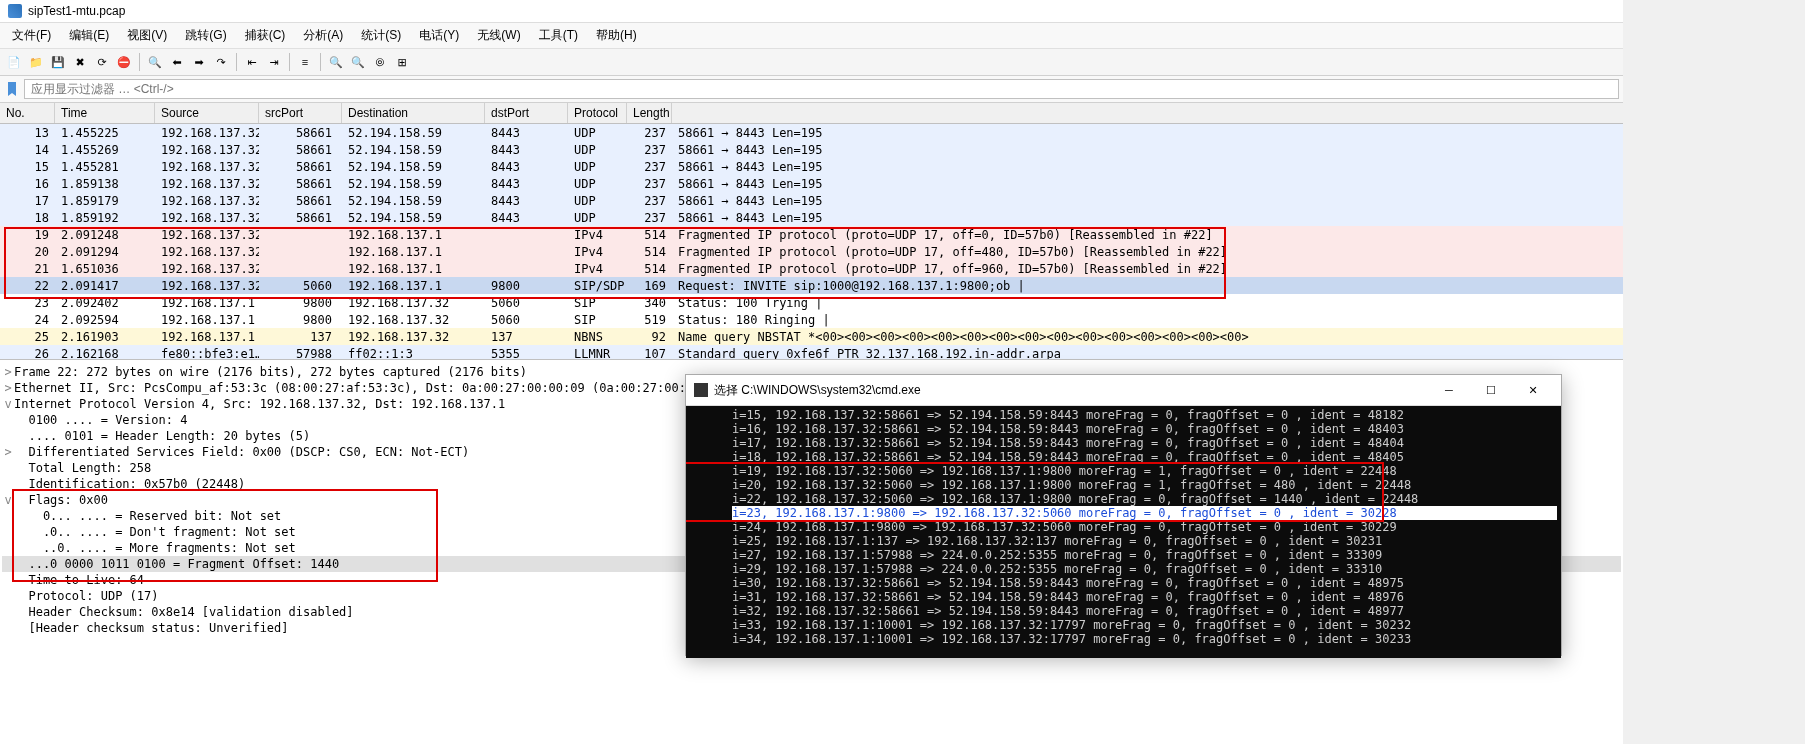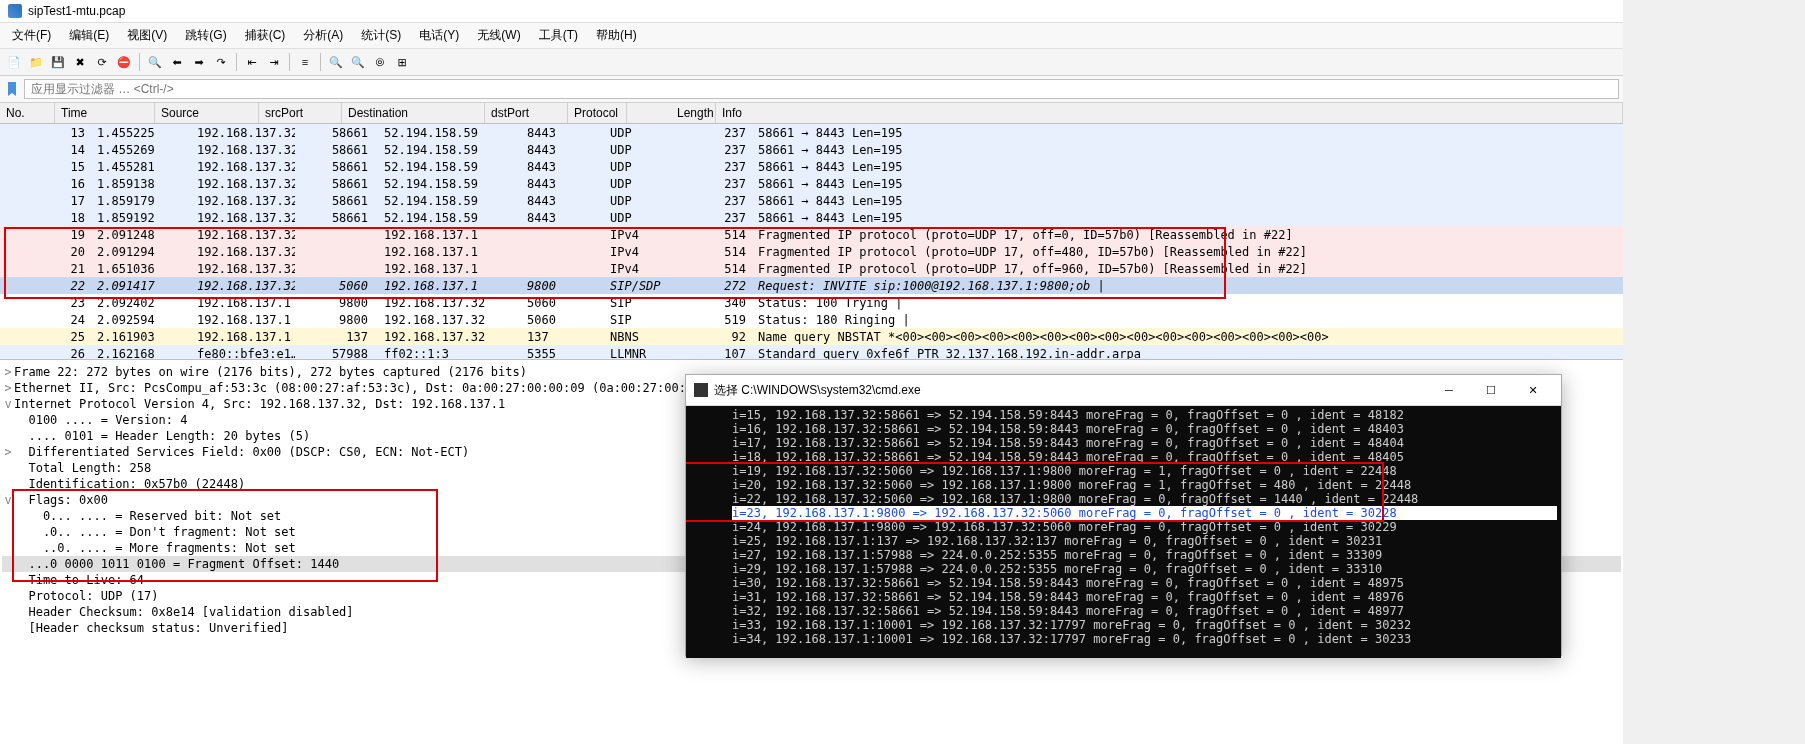--- a/index.html
+++ b/index.html
@@ -11,34 +11,34 @@
 .menubar-item { padding: 2px 8px; cursor: pointer; }
 .toolbar { display: flex; align-items: center; gap: 2px; padding: 3px 4px; background: #f5f5f5; border-bottom: 1px solid #d0d0d0; }
 .tb-btn { width: 20px; height: 20px; display: inline-flex; align-items: center; justify-content: center; cursor: pointer; border-radius: 2px; }
 .tb-sep { width: 1px; height: 18px; background: #c0c0c0; margin: 0 3px; }
 .filterbar { display: flex; align-items: center; padding: 3px 4px; background: #f8f8f8; border-bottom: 1px solid #d0d0d0; }
 .filter-bookmark { width:16px; height:16px; margin-right:4px; display:inline-flex; align-items:center; justify-content:center; color:#4a90d9;}
 .filter-input { flex: 1; border: 1px solid #c0c0c0; padding: 2px 6px; font-size: 12px; font-family: inherit; color: #15803d; background:#fff;}
 .packet-pane { height: 256px; overflow: auto; position: relative; background:#fff;}
 .pkt-header { display: flex; background: #f0f0f0; border-bottom: 1px solid #c0c0c0; position: sticky; top: 0; font-size:12px;}
 .pkt-header > div { padding: 3px 6px; border-right: 1px solid #d0d0d0; text-align:left; font-weight:normal;}
-.pkt-row { display: flex; font-family: Consolas, monospace; font-size: 12px; height: 17px; align-items:center;padding-left:36px;}
+.pkt-row { display: flex; font-family: Consolas, monospace; font-size: 12px; height: 17px; align-items:center;}
 .pkt-row > div { padding: 0 6px; white-space: nowrap; overflow: hidden; }
 .c-no { width: 55px; text-align: right; }
 .c-time { width: 100px; }
 .c-src { width: 104px; }
 .c-srcport { width: 83px; text-align: right; padding-right:10px !important;}
 .c-dst { width: 143px; }
 .c-dstport { width: 83px; }
 .c-proto { width: 59px; }
-.c-len { width: 45px; text-align: right; margin-left: 44px; }
+.c-len { width: 45px; text-align: right; }
 .c-info { flex: 1; }
 .row-blue { background: #e8f0fe; }
 .row-pink { background: #fce8e8; }
-.row-sel { background: #c8d8f0; font-style: italic; }
+.row-sel { background: #c8d8f0; }
 .row-yellow { background: #fef8d8; justify-content: flex-end; }
 .red-box1 { position: absolute; border: 2px solid #d00; pointer-events: none; left: 4px; top: 124px; width: 1222px; height: 72px; z-index:5;}
 .detail-pane { height: 296px; overflow: auto; border-top: 1px solid #c0c0c0; font-family: Consolas, monospace; font-size: 12px; padding: 4px 2px; position:relative; background:#fff;}
 .tree-row { display: flex; align-items: center; padding: 1px 0; white-space: pre; }
 .tree-toggle { width: 12px; display: inline-block; text-align: center; color: #888; cursor:pointer; user-select:none;}
 .tree-row.sel { background: #e0e0e0; }
 .red-box2 { position: absolute; border: 2px solid #d00; pointer-events: none; left: 12px; top: 129px; width: 426px; height: 93px; }
 .cmd-window { position: absolute; left: 685px; top: 374px; width: 877px; height: 282px; background: #fff; border: 1px solid #aaa; box-shadow: 0 4px 20px rgba(0,0,0,0.3); }
 .cmd-titlebar { display: flex; align-items: center; justify-content: space-between; background: #fff; padding: 4px 8px; border-bottom: 1px solid #ddd; font-size:12px;}
 .cmd-title-left { display:flex; align-items:center; gap:6px;}
@@ -111,21 +111,20 @@
   <div class="packet-pane">
     <div class="pkt-header" id="pktheader">
         <div class="c-no">No.</div>
         <div class="c-time">Time</div>
         <div class="c-src">Source</div>
         <div class="c-srcport">srcPort</div>
         <div class="c-dst">Destination</div>
         <div class="c-dstport">dstPort</div>
         <div class="c-proto">Protocol</div>
         <div class="c-len">Length</div>
-        <div class="c-info">Info</div>
       </div>
     <div id="pktbody">
         <div class="pkt-row row-blue">
           <div class="c-no">13</div>
           <div class="c-time">1.455225</div>
           <div class="c-src">192.168.137.32</div>
           <div class="c-srcport">58661</div>
           <div class="c-dst">52.194.158.59</div>
           <div class="c-dstport">8443</div>
           <div class="c-proto">UDP</div>
@@ -221,21 +220,21 @@
           <div class="c-info">Fragmented IP protocol (proto=UDP 17, off=960, ID=57b0) [Reassembled in #22]</div>
         </div>
         <div class="pkt-row row-sel">
           <div class="c-no">22</div>
           <div class="c-time">2.091417</div>
           <div class="c-src">192.168.137.32</div>
           <div class="c-srcport">5060</div>
           <div class="c-dst">192.168.137.1</div>
           <div class="c-dstport">9800</div>
           <div class="c-proto">SIP/SDP</div>
-          <div class="c-len">272</div>
+          <div class="c-len">169</div>
           <div class="c-info">Request: INVITE sip:1000@192.168.137.1:9800;ob |</div>
         </div>
         <div class="pkt-row ">
           <div class="c-no">23</div>
           <div class="c-time">2.092402</div>
           <div class="c-src">192.168.137.1</div>
           <div class="c-srcport">9800</div>
           <div class="c-dst">192.168.137.32</div>
           <div class="c-dstport">5060</div>
           <div class="c-proto">SIP</div>

